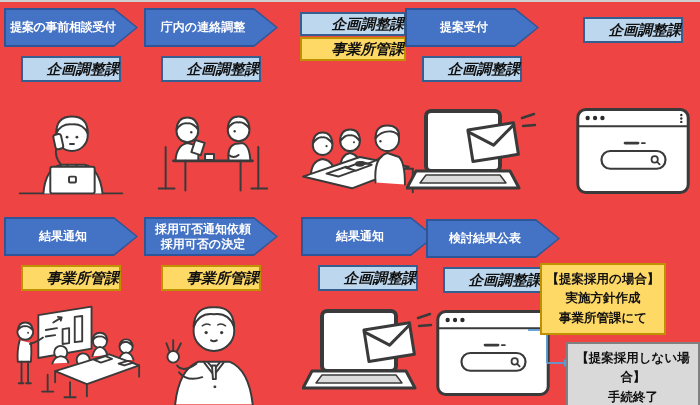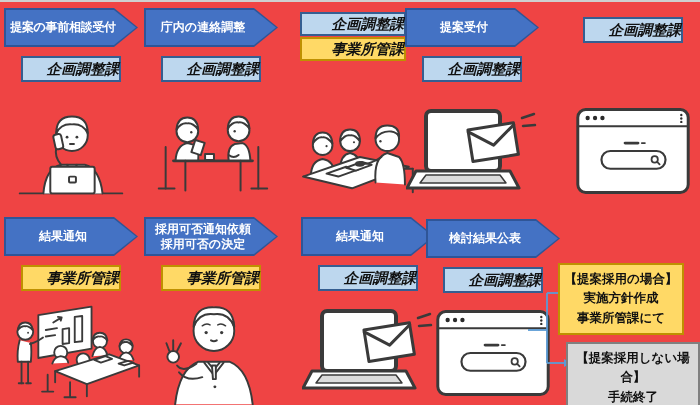--- a/index.html
+++ b/index.html
@@ -27,21 +27,21 @@
   .depts.stack .dept{width:102px;height:20px;line-height:20px;}
   .depts.stack .dept + .dept{margin-top:1px;}
 
   .illus{position:absolute;top:90px;left:0;width:140px;height:105px;
     display:flex;align-items:center;justify-content:center;}
   .row2 .illus{top:81px;}
 
   .outcome{position:absolute;font-weight:bold;font-size:12.5px;color:#111;
     text-align:center;line-height:1.55;padding:5px 2px;}
   .outcome span{display:block;}
-  .outcome.adopted{left:558px;top:263px;width:118px;
+  .outcome.adopted{left:540px;top:263px;width:118px;
     background:var(--yellow-box-fill,#FFD966);border:2px solid var(--yellow-box-border,#BF9000);}
   .outcome.rejected{left:566px;top:342px;width:126px;
     background:var(--gray-box-fill,#D9D9D9);border:2px solid var(--gray-box-border,#808080);}
 
   .connector{position:absolute;left:520px;top:283px;}
   svg.art{display:block;}
 </style>
 </head>
 <body>
 

